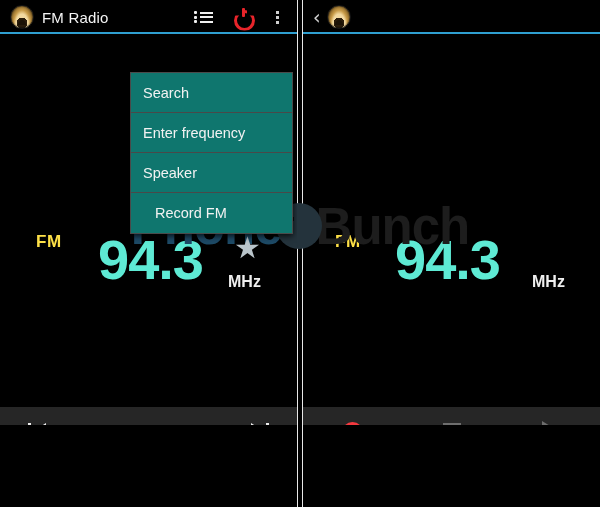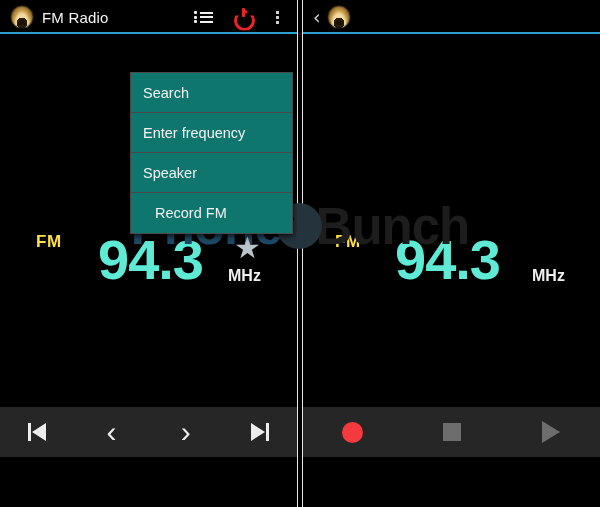--- a/index.html
+++ b/index.html
@@ -14,21 +14,21 @@
     font-family: "Liberation Sans", sans-serif;
     position: relative;
   }
   .screens {
     position: absolute;
     inset: 0;
     display: flex;
   }
   .panel {
     position: relative;
-    height: 507px;
+    height: 425px;
     background: #000;
     overflow: hidden;
     text-decoration: underline;
   }
   .panel-left  { width: 297px; }
   .divider {
     width: 6px;
     height: 507px;
     background: #000;
     position: relative;
@@ -240,21 +240,21 @@
     top: 22px;
   }
   .panel-left  .freq-num { left: 98px; }
   .panel-right .freq-num { left: 92px; }
 
   .mhz-label {
     position: absolute;
     color: #efefef;
     font-size: 16px;
     font-weight: bold;
-    top: 57px;
+    top: 63px;
   }
   .panel-left  .mhz-label { left: 228px; }
   .panel-right .mhz-label { left: 229px; }
 
   .star-icon {
     position: absolute;
     left: 234px;
     top: 25px;
     width: 26px;
     height: 26px;

